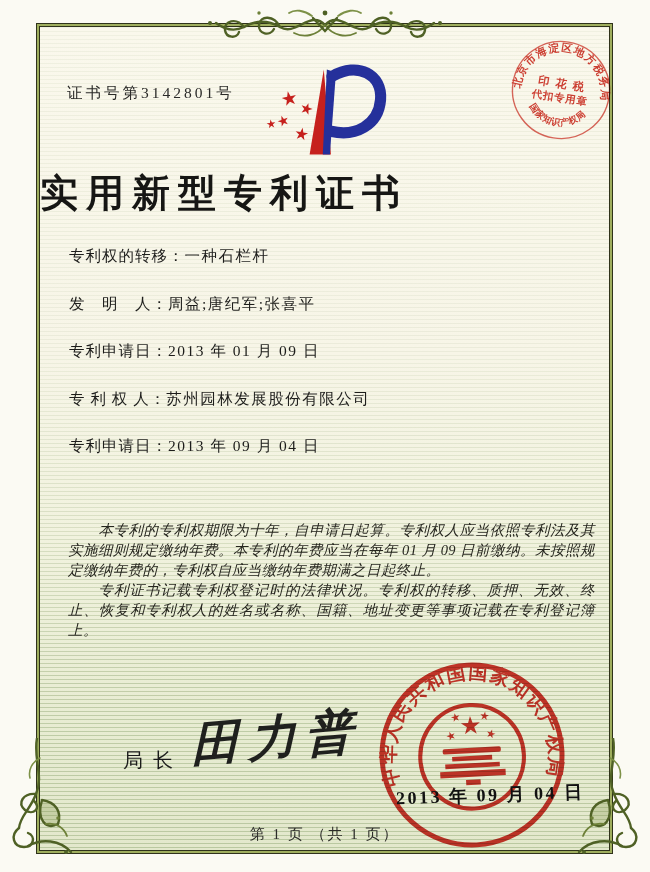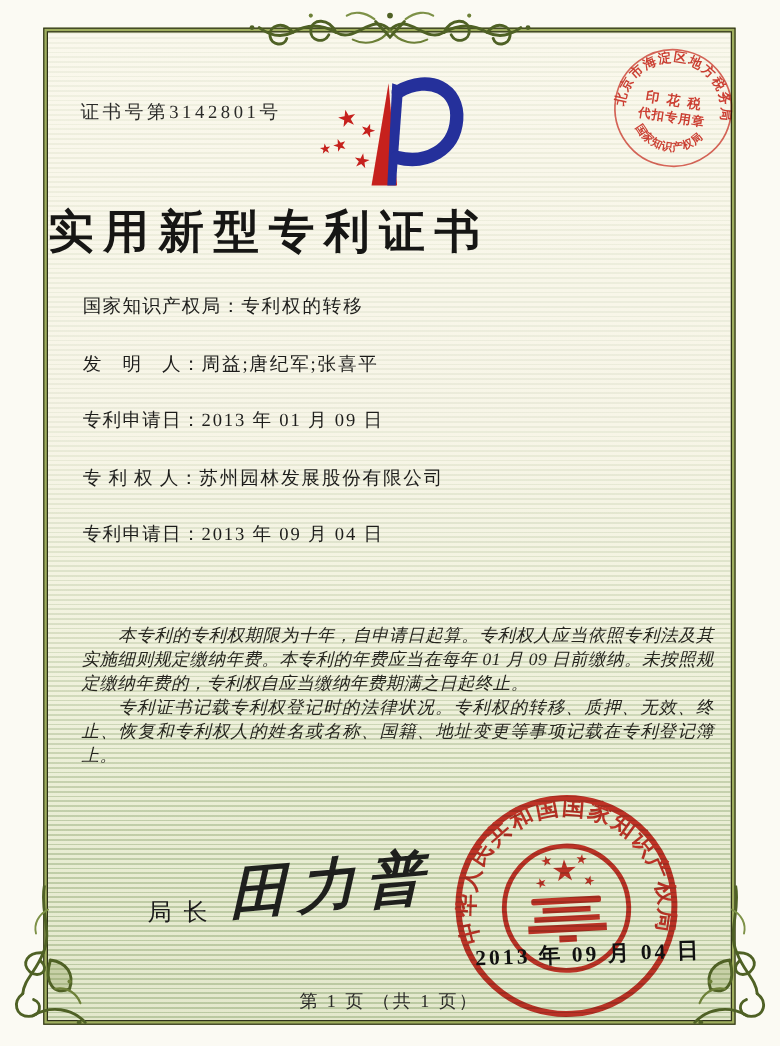--- a/index.html
+++ b/index.html
@@ -122,21 +122,21 @@
           <text x="60" y="57" text-anchor="middle" font-size="13" font-weight="bold" fill="#d1372c" letter-spacing="2">印 花 税</text>
           <text x="60" y="73" text-anchor="middle" font-size="12" font-weight="bold" fill="#d1372c" letter-spacing="1">代扣专用章</text>
           <text font-size="10.5" font-weight="bold" fill="#d1372c" letter-spacing="0.5">
             <textPath href="#txBot" startOffset="50%" text-anchor="middle">国家知识产权局</textPath>
           </text>
         </svg>
 
         <div class="title">实用新型专利证书</div>
 
         <div class="fields">
-          <p class="field"><span class="label">国家知识产权局：</span><span class="value">专利权的转移</span></p>
+          <p class="field"><span class="label">专利权的转移：</span><span class="value">一种石栏杆</span></p>
           <p class="field"><span class="label">发　明　人：</span><span class="value">周益;唐纪军;张喜平</span></p>
           <p class="field"><span class="label">专利申请日：</span><span class="value">2013 年 01 月 09 日</span></p>
           <p class="field"><span class="label">专 利 权 人：</span><span class="value">苏州园林发展股份有限公司</span></p>
           <p class="field"><span class="label">专利申请日：</span><span class="value">2013 年 09 月 04 日</span></p>
         </div>
 
         <div class="paras">
           <p>本专利的专利权期限为十年，自申请日起算。专利权人应当依照专利法及其实施细则规定缴纳年费。本专利的年费应当在每年 01 月 09 日前缴纳。未按照规定缴纳年费的，专利权自应当缴纳年费期满之日起终止。</p>
           <p>专利证书记载专利权登记时的法律状况。专利权的转移、质押、无效、终止、恢复和专利权人的姓名或名称、国籍、地址变更等事项记载在专利登记簿上。</p>
         </div>

